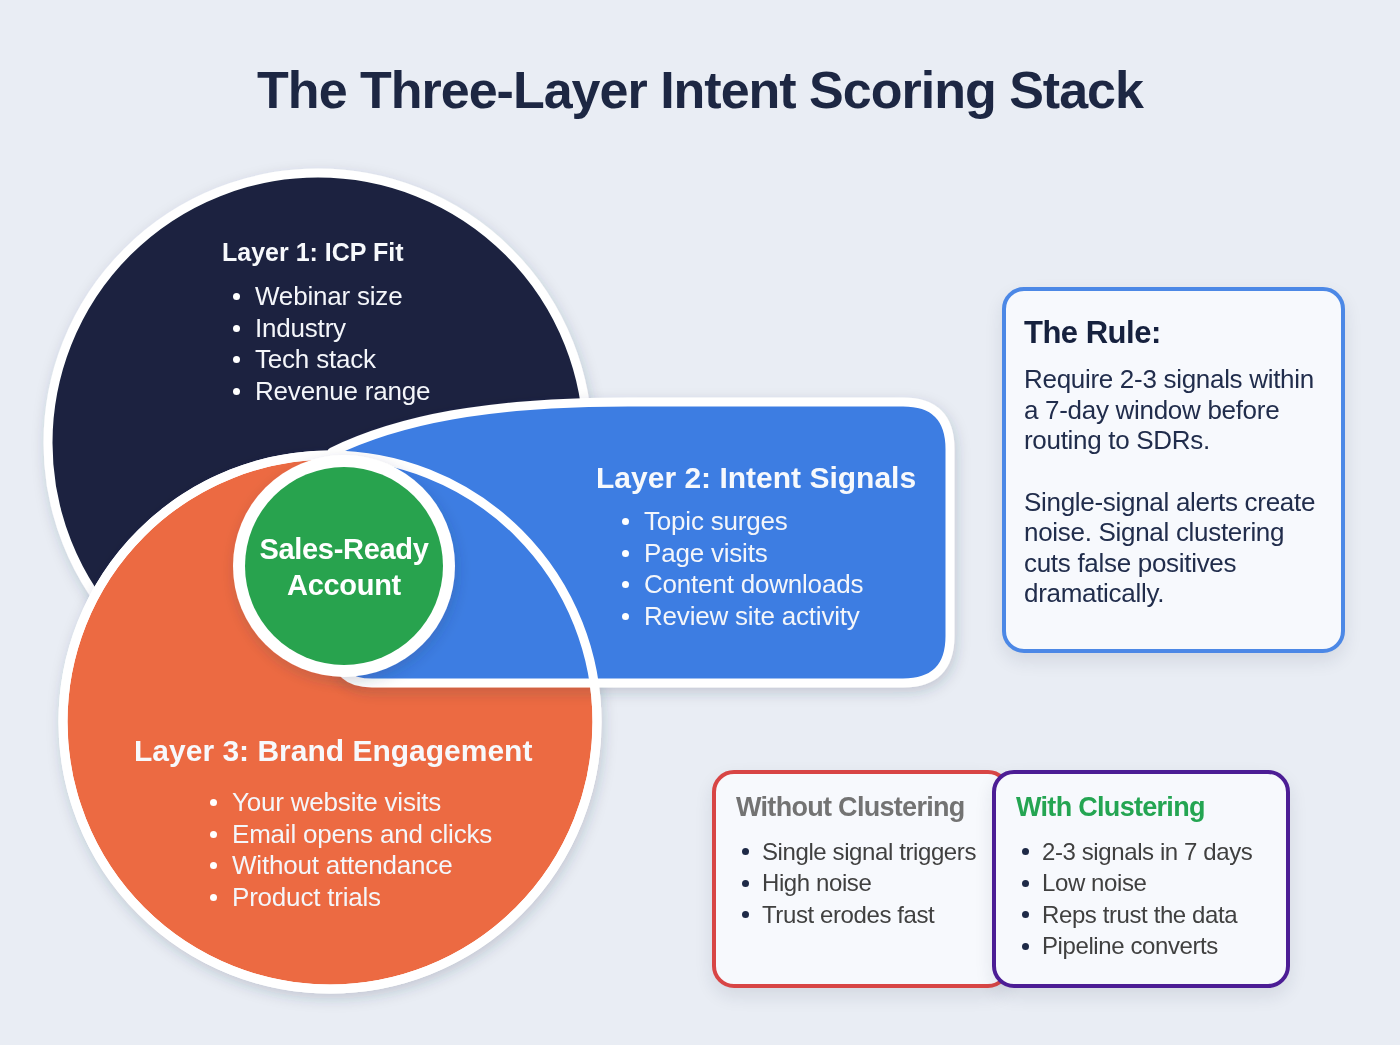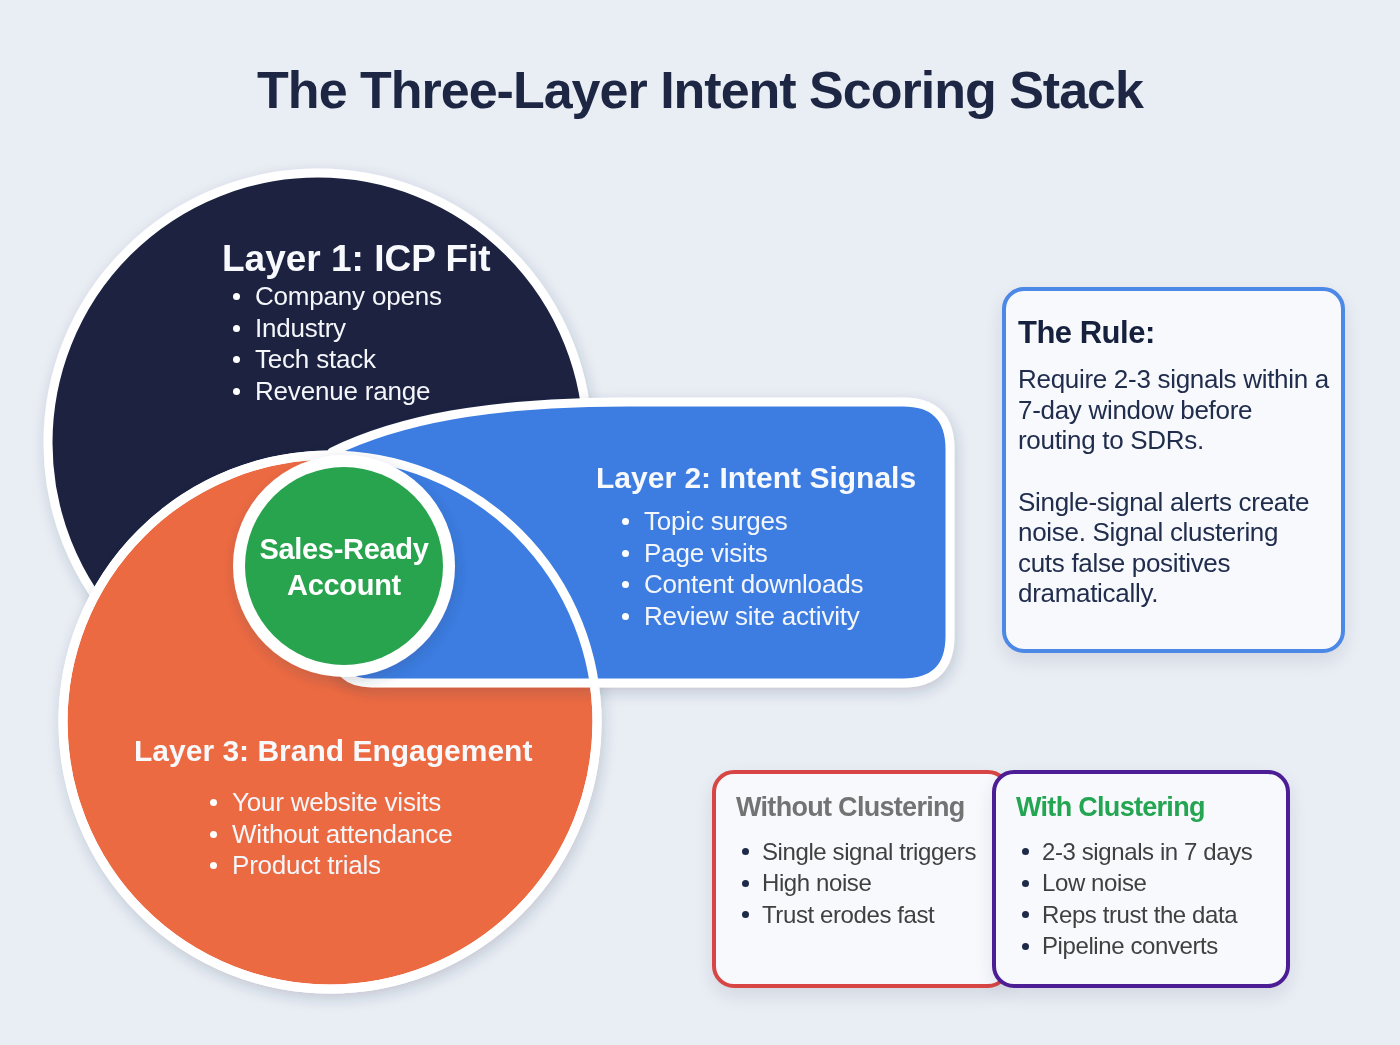--- a/index.html
+++ b/index.html
@@ -9,42 +9,42 @@
     font-family:"Liberation Sans", sans-serif;
   }
   .title{
     position:absolute; left:0; top:60px; width:1400px;
     text-align:center; font-size:52px; font-weight:700;
     letter-spacing:-1px; color:#1d2743;
   }
   svg.shapes{position:absolute; left:0; top:0;}
   
   .vh{position:absolute; color:#f7f9fc; font-weight:700; white-space:nowrap;}
-  .vh.h1{left:222px; top:238px; font-size:37px;}
+  .vh.h1{left:222px; top:238px; font-size:25px;}
   .vh.h2{left:596px; top:461px; font-size:30px;}
   .vh.h3{left:134px; top:734px; font-size:30px;}
   ul.vlist{position:absolute; list-style:none; margin:0; padding:0;}
   ul.vlist li{display:flex; align-items:center; height:31.6px; white-space:nowrap;}
   ul.vlist .dot{width:7px; height:7px; border-radius:50%; background:#fff; margin-right:15px; flex:0 0 auto;}
   ul.vlist .lbl{font-size:26px; color:#f4f6fa; letter-spacing:-0.2px;}
   ul.l1{left:233px; top:281px;}
   ul.l2{left:622px; top:506px;}
   ul.l3{left:210px; top:787px;}
   .center-label{
     position:absolute; left:233px; top:531px; width:222px;
     text-align:center; font-size:29px; font-weight:700; line-height:36px;
     color:#ffffff; letter-spacing:-0.3px;
   }
   
   .card{
     position:absolute; background:#f7f9fd; border-radius:22px;
     box-shadow:0 8px 18px rgba(28,39,67,0.10);
     box-sizing:border-box;
   }
-  .card.rule{left:1002px; top:287px; width:343px; height:366px; border:4px solid #4c88e6; padding:24px 12px;}
+  .card.rule{left:1002px; top:287px; width:343px; height:366px; border:4px solid #4c88e6; padding:24px 18px;}
   .card.rule h2{margin:0; font-size:31px; font-weight:800; color:#16213e; letter-spacing:-0.5px;}
   .card.rule p{margin:13px 0 0 0; font-size:26px; line-height:30.5px; color:#212d4c; letter-spacing:-0.3px;}
   .card.rule p + p{margin-top:31px;}
   .card.compare{top:770px; width:298px; height:218px; padding:18px 18px 14px 20px;}
   .card.without{left:712px; border:4px solid #d84545;}
   .card.with{left:992px; border:4px solid #4c1d95;}
   .card.compare h2{margin:0; font-size:27px; font-weight:800; letter-spacing:-0.7px; white-space:nowrap;}
   .card.without h2{color:#737373;}
   .card.with h2{color:#24a552;}
   ul.clist{list-style:none; margin:13px 0 0 0; padding:0 0 0 6px;}
@@ -83,21 +83,21 @@
     <circle cx="330" cy="722" r="267" fill="none" stroke="#ffffff" stroke-width="9"></circle>
 
     <circle cx="344" cy="566" r="111" fill="#ffffff" filter="url(#soft)"></circle>
     <circle cx="344" cy="566" r="99" fill="#28a34e"></circle>
   </svg>
 
   <div class="vh h1">Layer 1: ICP Fit</div>
   <ul class="vlist l1">
     <li>
         <span class="dot"></span>
-        <span class="lbl">Company opens</span>
+        <span class="lbl">Webinar size</span>
       </li>
     <li>
         <span class="dot"></span>
         <span class="lbl">Industry</span>
       </li>
     <li>
         <span class="dot"></span>
         <span class="lbl">Tech stack</span>
       </li>
     <li>
@@ -124,20 +124,24 @@
         <span class="dot"></span>
         <span class="lbl">Review site activity</span>
       </li>
   </ul>
 
   <div class="vh h3">Layer 3: Brand Engagement</div>
   <ul class="vlist l3">
     <li>
         <span class="dot"></span>
         <span class="lbl">Your website visits</span>
+      </li>
+    <li>
+        <span class="dot"></span>
+        <span class="lbl">Email opens and clicks</span>
       </li>
     <li>
         <span class="dot"></span>
         <span class="lbl">Without attendance</span>
       </li>
     <li>
         <span class="dot"></span>
         <span class="lbl">Product trials</span>
       </li>
   </ul>

